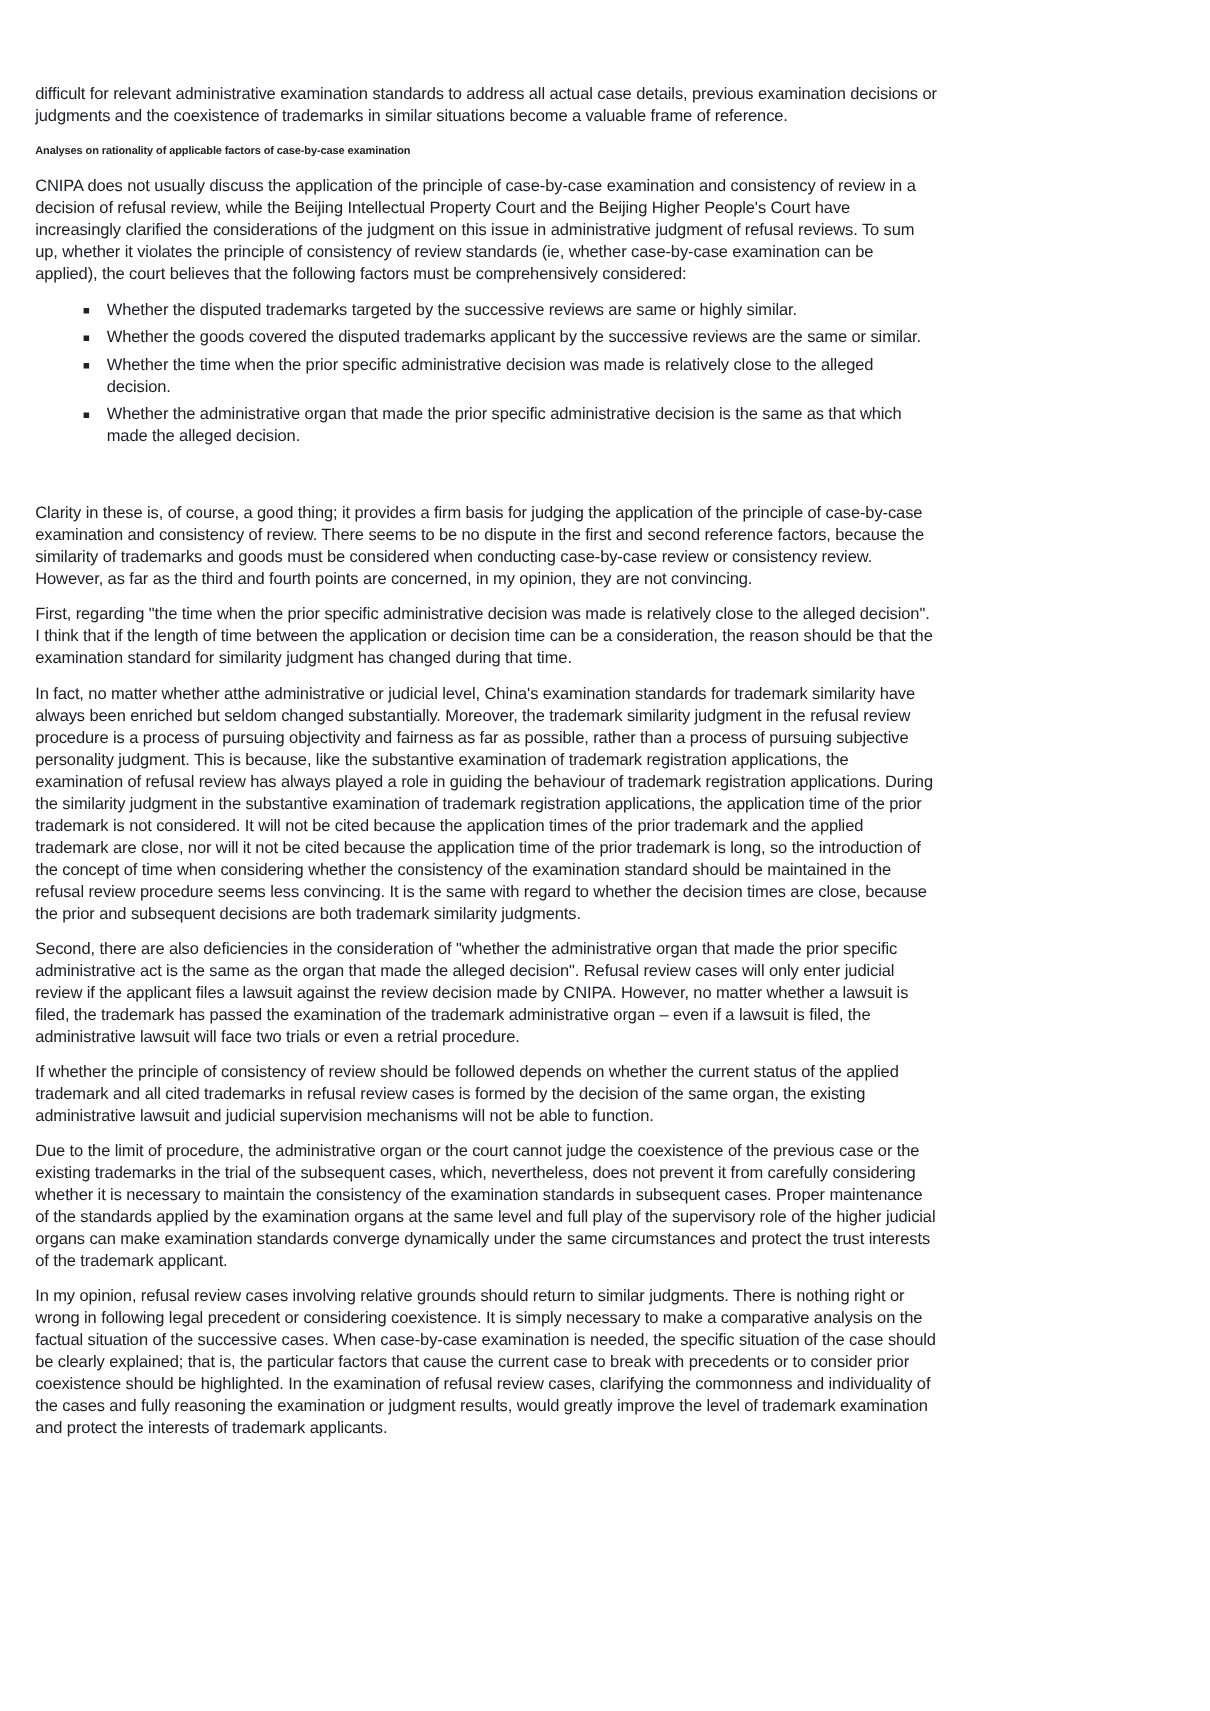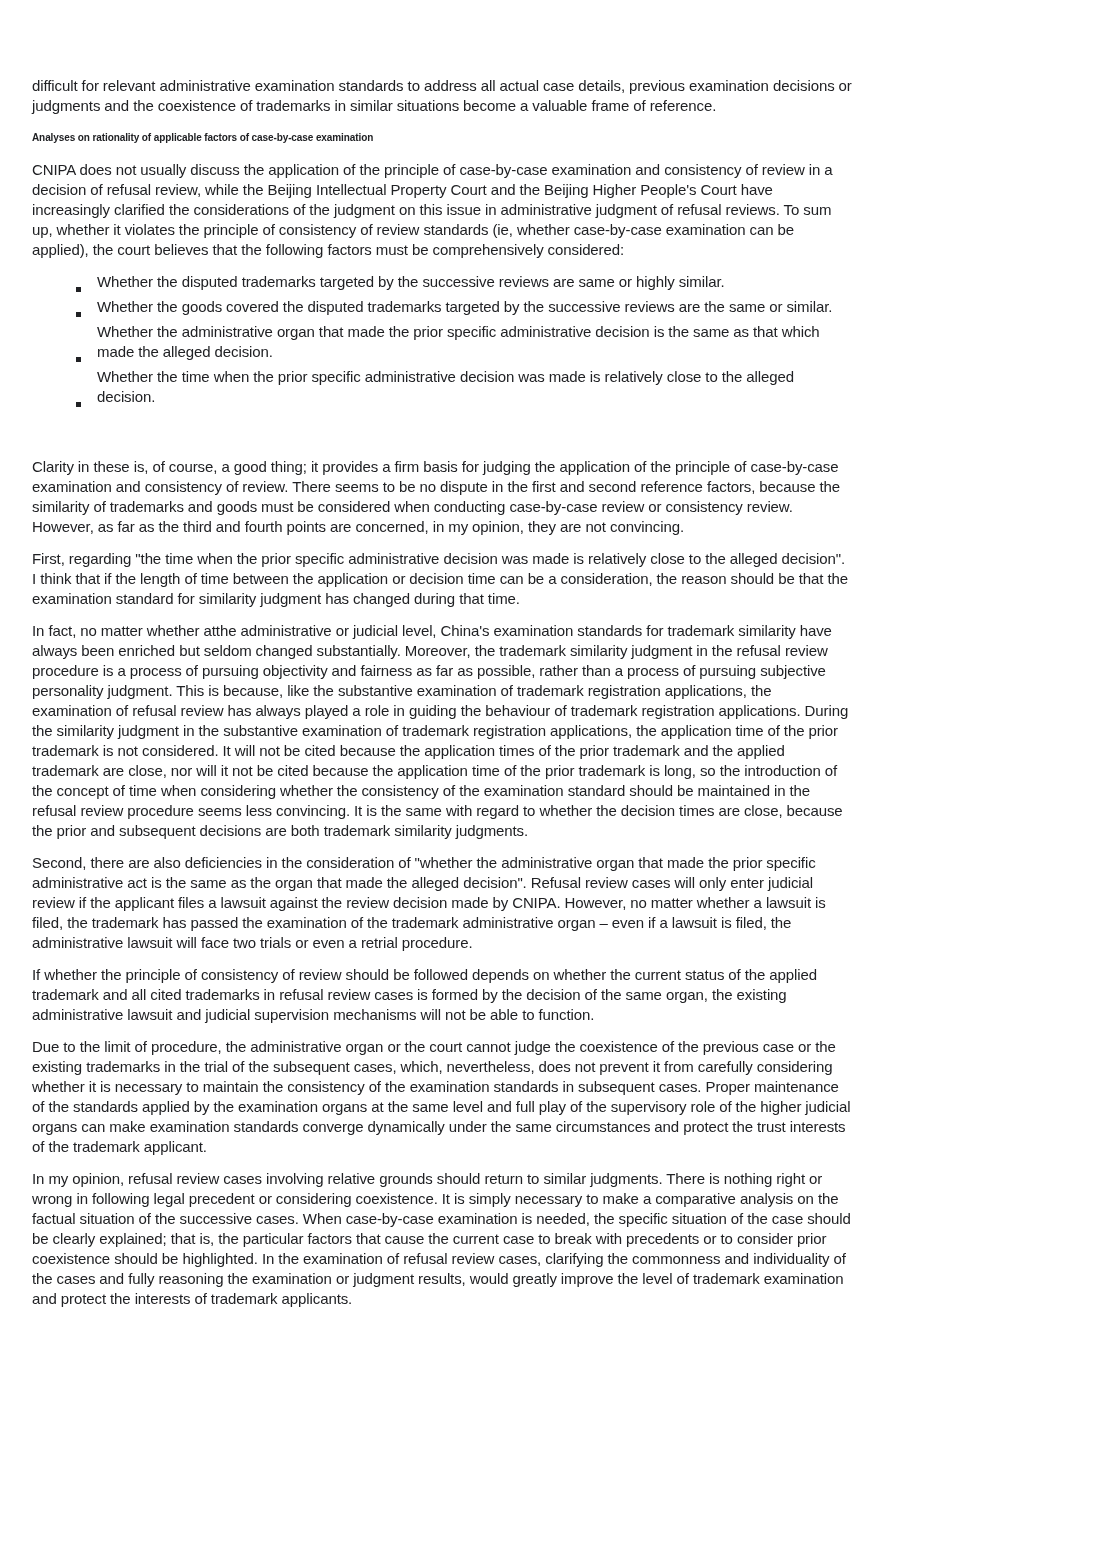--- a/index.html
+++ b/index.html
@@ -31,21 +31,21 @@
     margin: 0 0 12px 0;
     color: #202124;
   }
   ul.bullets {
     list-style: none;
     margin: 2px 0 12px 0;
     padding: 0;
   }
   ul.bullets li {
     display: flex;
-    align-items: flex-end;
+    align-items: flex-start;
     padding-left: 44px;
     margin-bottom: 5px;
     font-size: 15px;
     line-height: 20px;
     letter-spacing: -0.1px;
   }
   .bullet {
     flex: 0 0 auto;
     width: 5px;
     height: 5px;
@@ -67,29 +67,29 @@
 
   <p>CNIPA does not usually discuss the application of the principle of case-by-case examination and consistency of review in a decision of refusal review, while the Beijing Intellectual Property Court and the Beijing Higher People's Court have increasingly clarified the considerations of the judgment on this issue in administrative judgment of refusal reviews. To sum up, whether it violates the principle of consistency of review standards (ie, whether case-by-case examination can be applied), the court believes that the following factors must be comprehensively considered:</p>
 
   <ul class="bullets">
     <li>
       <span class="bullet"></span>
       <span class="li-text">Whether the disputed trademarks targeted by the successive reviews are same or highly similar.</span>
     </li>
     <li>
       <span class="bullet"></span>
-      <span class="li-text">Whether the goods covered the disputed trademarks targeted by the successive reviews are the same or similar.</span>
+      <span class="li-text">Whether the goods covered the disputed trademarks applicant by the successive reviews are the same or similar.</span>
+    </li>
+    <li>
+      <span class="bullet"></span>
+      <span class="li-text">Whether the time when the prior specific administrative decision was made is relatively close to the alleged decision.</span>
     </li>
     <li>
       <span class="bullet"></span>
       <span class="li-text">Whether the administrative organ that made the prior specific administrative decision is the same as that which made the alleged decision.</span>
-    </li>
-    <li>
-      <span class="bullet"></span>
-      <span class="li-text">Whether the time when the prior specific administrative decision was made is relatively close to the alleged decision.</span>
     </li>
   </ul>
 
   <p class="gap-top">Clarity in these is, of course, a good thing; it provides a firm basis for judging the application of the principle of case-by-case examination and consistency of review. There seems to be no dispute in the first and second reference factors, because the similarity of trademarks and goods must be considered when conducting case-by-case review or consistency review. However, as far as the third and fourth points are concerned, in my opinion, they are not convincing.</p>
 
   <p>First, regarding "the time when the prior specific administrative decision was made is relatively close to the alleged decision". I think that if the length of time between the application or decision time can be a consideration, the reason should be that the examination standard for similarity judgment has changed during that time.</p>
 
   <p>In fact, no matter whether atthe administrative or judicial level, China's examination standards for trademark similarity have always been enriched but seldom changed substantially. Moreover, the trademark similarity judgment in the refusal review procedure is a process of pursuing objectivity and fairness as far as possible, rather than a process of pursuing subjective personality judgment. This is because, like the substantive examination of trademark registration applications, the examination of refusal review has always played a role in guiding the behaviour of trademark registration applications. During the similarity judgment in the substantive examination of trademark registration applications, the application time of the prior trademark is not considered. It will not be cited because the application times of the prior trademark and the applied trademark are close, nor will it not be cited because the application time of the prior trademark is long, so the introduction of the concept of time when considering whether the consistency of the examination standard should be maintained in the refusal review procedure seems less convincing. It is the same with regard to whether the decision times are close, because the prior and subsequent decisions are both trademark similarity judgments.</p>
 
   <p>Second, there are also deficiencies in the consideration of "whether the administrative organ that made the prior specific administrative act is the same as the organ that made the alleged decision". Refusal review cases will only enter judicial review if the applicant files a lawsuit against the review decision made by CNIPA. However, no matter whether a lawsuit is filed, the trademark has passed the examination of the trademark administrative organ – even if a lawsuit is filed, the administrative lawsuit will face two trials or even a retrial procedure.</p>

